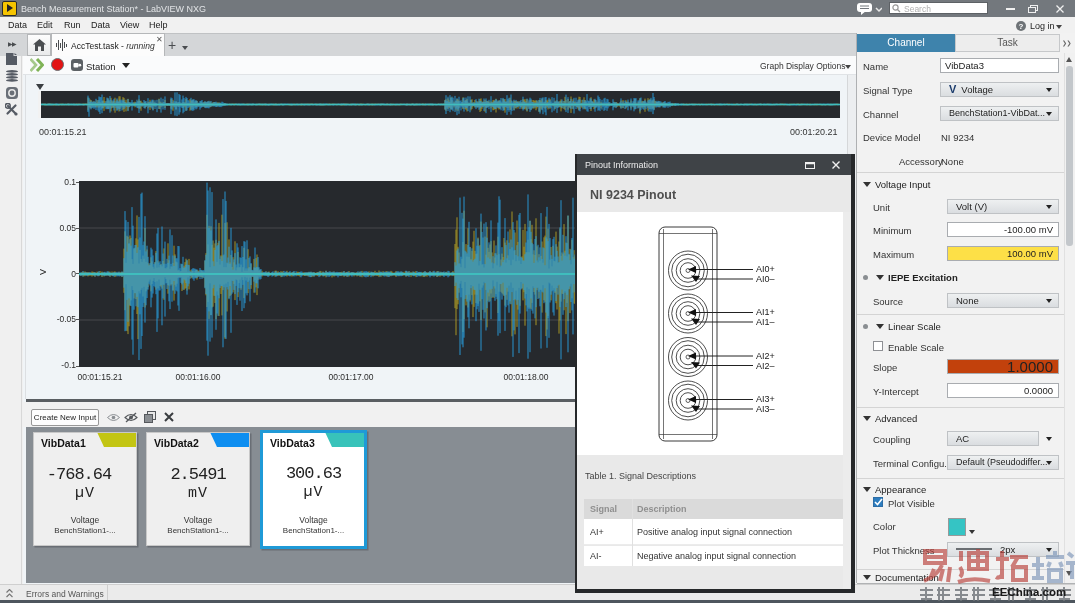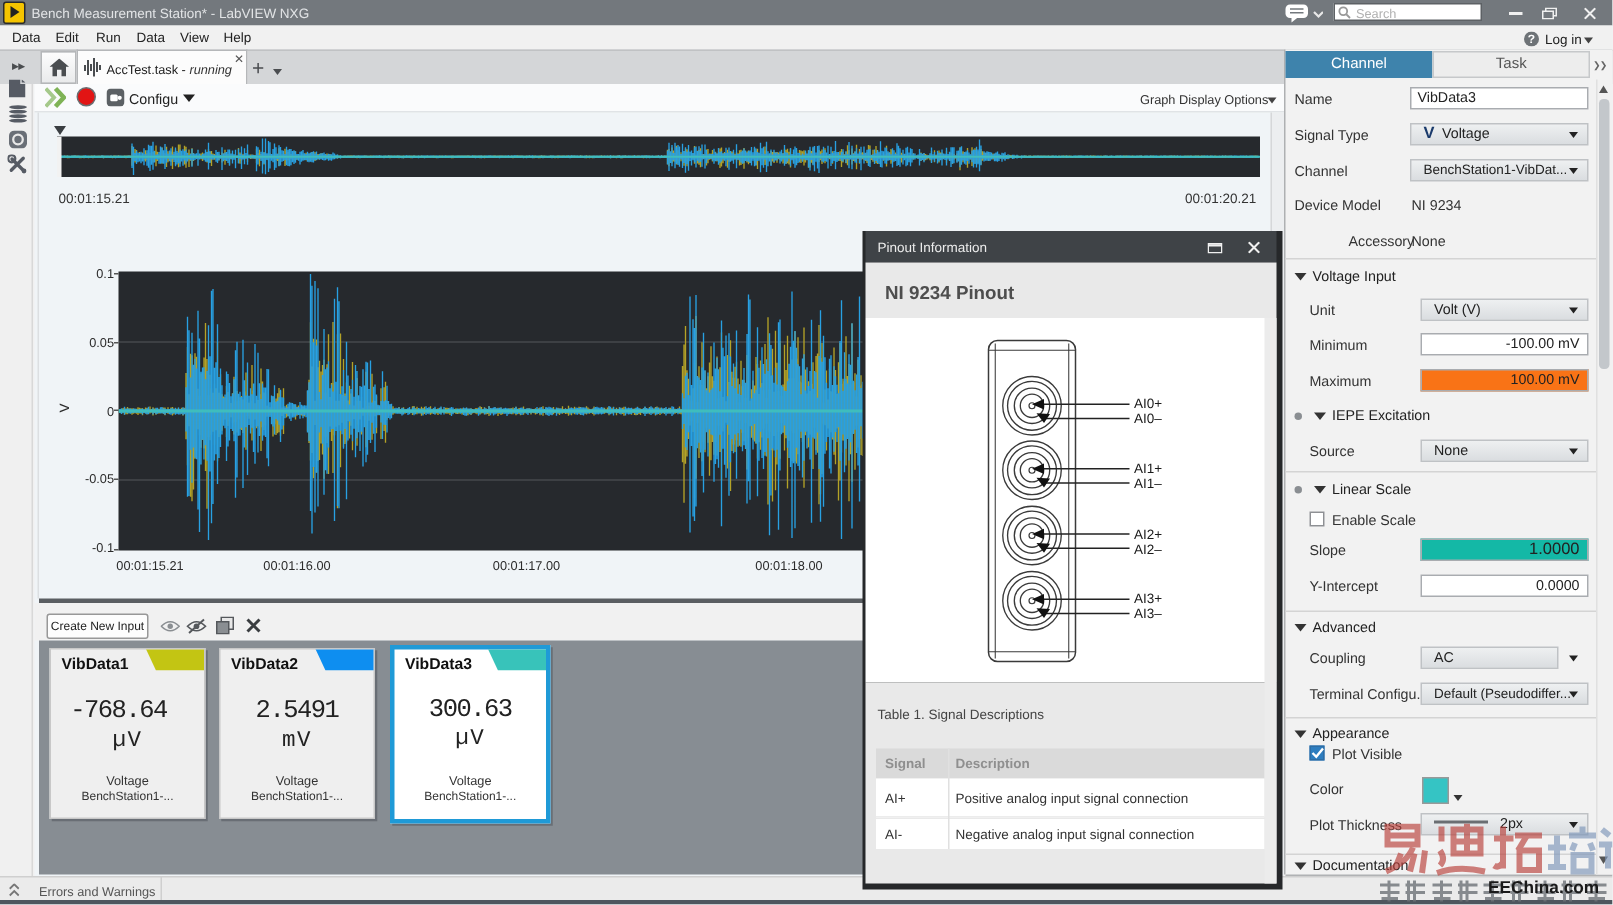--- a/index.html
+++ b/index.html
@@ -94,21 +94,21 @@
 <svg class="abs" style="left:30px;top:58px;" width="14" height="14" viewBox="0 0 14 14">
     <path d="M0.5 1 L6 7 L0.5 13" fill="none" stroke="#a5c98b" stroke-width="2.6"></path>
     <path d="M7 1 L12.5 7 L7 13" fill="none" stroke="#7fb356" stroke-width="3"></path>
   </svg>
 <div class="abs" style="left:51px;top:58px;width:13px;height:13px;border-radius:7px;border:1.5px solid #6a6e72;background:#e21414;"></div>
 <svg class="abs" style="left:71px;top:59px;" width="12" height="12" viewBox="0 0 12 12">
     <rect x="0" y="0" width="12" height="12" rx="3" fill="#5c6165"></rect>
     <rect x="2.5" y="4" width="5" height="4.5" rx="1" fill="#fff"></rect>
     <circle cx="8.8" cy="6.2" r="1.4" fill="#fff"></circle>
   </svg>
-<div class="abs" style="left:86px;top:60.5px;font-size:9.5px;color:#222;">Configu</div>
+<div class="abs" style="left:86px;top:60.5px;font-size:9.5px;color:#222;">Station</div>
 <div class="abs" style="left:122px;top:63px;width:0;height:0;border-top:5px solid #222;border-left:4px solid transparent;border-right:4px solid transparent;"></div>
 <div class="abs" style="left:760px;top:60.5px;font-size:8.5px;color:#333;">Graph Display Options</div>
 <div class="abs" style="left:845px;top:65px;width:0;height:0;border-top:4px solid #444;border-left:3px solid transparent;border-right:3px solid transparent;"></div>
 <div class="abs" style="left:25px;top:75px;width:1px;height:324px;background:#dcdfe2;"></div>
 <div class="abs" style="left:36px;top:84px;width:0;height:0;border-top:6px solid #3a3e42;border-left:4.5px solid transparent;border-right:4.5px solid transparent;"></div>
 <div class="abs" style="left:38px;top:91px;width:802px;height:27px;background:#26292d;overflow:hidden;">
     <svg width="802" height="27" style="position:absolute;left:0;top:0;">
       <path d="M0 12.7V14.4M1 12.5V14.1M2 12.6V14.4M3 12.7V14.1M4 13.0V14.2M5 12.6V14.1M6 12.7V14.2M7 12.6V14.5M8 12.8V14.5M9 13.0V14.4M10 12.6V14.1M11 12.6V14.3M12 12.5V14.1M13 12.7V14.4M14 12.7V14.2M15 13.0V14.5M16 12.8V14.5M17 12.9V14.4M18 12.6V14.5M19 13.0V14.2M20 13.0V14.4M21 12.8V14.5M22 12.8V14.4M23 12.6V14.1M24 12.7V14.5M25 12.7V14.2M26 12.9V14.4M27 12.9V14.3M28 12.7V14.3M29 12.9V14.3M30 12.5V14.2M31 12.8V14.5M32 12.7V14.1M33 13.0V14.4M34 12.8V14.2M35 12.9V14.3M36 12.6V14.2M37 13.0V14.5M38 12.5V14.0M39 12.7V14.3M40 12.8V14.4M41 12.5V14.3M42 12.8V14.1M43 12.9V14.1M44 12.9V14.1M45 12.6V14.3M46 12.6V14.5M47 12.6V14.0M48 12.5V14.0M49 12.6V14.4M50 6.4V19.5M51 10.9V16.1M52 8.4V17.4M53 9.0V17.2M54 12.1V15.1M55 10.4V16.2M56 12.5V14.6M57 10.6V16.3M58 11.8V15.8M59 9.1V16.6M60 11.1V15.6M61 9.2V16.8M62 10.9V15.8M63 12.2V15.2M64 10.3V17.4M65 9.5V16.8M66 6.0V19.9M67 10.1V16.4M68 12.0V15.0M69 9.8V17.0M70 7.4V18.2M71 9.8V17.5M72 11.2V15.4M73 6.8V20.4M74 9.8V17.1M75 11.2V16.3M76 10.0V16.8M77 6.7V21.7M78 11.5V15.5M79 8.6V18.9M80 11.0V17.0M81 5.3V20.5M82 5.3V18.0M83 11.5V15.4M84 12.4V15.2M85 6.1V18.7M86 6.9V20.9M87 10.9V15.6M88 8.7V20.4M89 11.4V16.2M90 7.8V19.5M91 11.0V16.4M92 12.1V14.5M93 12.8V14.8M94 12.5V14.8M95 11.8V14.4M96 11.3V15.2M97 10.7V16.3M98 11.6V15.1M99 12.6V14.3M100 10.1V17.3M101 8.4V17.5M102 10.0V17.4M103 9.7V19.7M104 11.3V14.9M105 11.7V15.5M106 12.4V14.5M107 10.6V16.9M108 11.8V15.8M109 12.8V14.4M110 10.7V17.3M111 11.3V15.8M112 8.8V18.9M113 11.6V16.3M114 11.6V15.0M115 9.5V18.8M116 12.0V15.0M117 11.4V15.6M118 12.2V14.7M119 12.7V14.4M120 12.7V14.3M121 7.7V17.7M122 10.6V18.2M123 11.4V16.1M124 11.8V14.8M125 11.3V15.4M126 12.7V14.6M127 9.0V17.0M128 12.6V14.4M129 12.0V15.0M130 12.2V14.9M131 12.1V14.5M132 12.5V15.0M133 8.1V17.7M134 11.2V15.4M135 8.8V19.8M136 11.7V15.4M137 12.0V15.8M138 10.3V18.6M139 11.5V15.4M140 11.9V15.2M141 11.1V16.0M142 11.4V14.9M143 12.7V14.4M144 12.0V15.1M145 11.0V16.9M146 11.5V15.6M147 11.5V16.4M148 7.9V19.6M149 12.0V15.0M150 11.9V14.6M151 12.0V14.9M152 8.1V19.7M153 9.5V18.5M154 10.2V15.9M155 8.7V18.2M156 11.6V15.1M157 11.4V15.5M158 9.9V16.2M159 9.9V15.7M160 12.1V15.5M161 12.0V15.1M162 12.3V14.8M163 10.7V15.6M164 11.8V15.7M165 12.1V14.9M166 10.9V15.9M167 10.8V16.5M168 11.7V16.2M169 11.4V16.1M170 10.4V15.8M171 11.7V15.7M172 10.4V16.3M173 11.7V15.7M174 11.7V15.1M175 11.6V15.1M176 11.2V14.7M177 11.4V14.8M178 12.3V14.4M179 11.6V15.7M180 11.4V14.6M181 11.8V14.8M182 11.6V14.7M183 12.8V14.6M184 13.0V14.4M185 12.8V14.6M186 12.5V14.4M187 12.2V14.7M188 12.7V14.1M189 12.8V14.0M190 13.0V14.0M191 12.8V14.4M192 12.7V14.2M193 12.8V14.4M194 12.6V14.0M195 12.7V14.1M196 12.5V14.4M197 12.7V14.3M198 12.6V14.0M199 12.8V14.0M200 12.9V14.5M201 12.7V14.1M202 12.9V14.2M203 13.0V14.4M204 12.8V14.0M205 12.7V14.2M206 12.6V14.1M207 12.9V14.3M208 12.8V14.1M209 12.6V14.4M210 12.6V14.3M211 12.8V14.4M212 12.9V14.0M213 12.9V14.3M214 12.9V14.2M215 12.6V14.3M216 12.9V14.1M217 13.0V14.0M218 12.9V14.4M219 12.6V14.2M220 13.0V14.3M221 12.5V14.0M222 12.7V14.5M223 12.8V14.3M224 12.6V14.3M225 12.9V14.4M226 12.7V14.3M227 12.7V14.4M228 12.7V14.5M229 12.9V14.0M230 12.9V14.3M231 12.6V14.5M232 13.0V14.0M233 12.8V14.3M234 12.8V14.1M235 12.9V14.4M236 12.7V14.5M237 12.8V14.2M238 12.5V14.3M239 12.9V14.4M240 12.8V14.0M241 12.9V14.2M242 12.8V14.1M243 12.6V14.1M244 12.8V14.3M245 13.0V14.4M246 12.9V14.1M247 12.7V14.1M248 13.0V14.1M249 13.0V14.2M250 12.8V14.1M251 12.9V14.4M252 12.7V14.3M253 13.0V14.5M254 13.0V14.4M255 12.7V14.2M256 12.8V14.3M257 12.7V14.4M258 13.0V14.0M259 12.7V14.1M260 12.7V14.2M261 13.0V14.4M262 12.9V14.2M263 12.6V14.5M264 12.6V14.5M265 12.8V14.1M266 12.8V14.4M267 12.7V14.3M268 12.6V14.1M269 12.7V14.2M270 12.6V14.2M271 12.7V14.3M272 12.6V14.4M273 12.6V14.1M274 12.5V14.0M275 12.6V14.2M276 12.9V14.2M277 12.9V14.1M278 12.5V14.4M279 12.8V14.2M280 12.7V14.2M281 12.9V14.2M282 12.6V14.5M283 12.7V14.4M284 12.8V14.4M285 12.6V14.5M286 12.9V14.3M287 13.0V14.3M288 12.8V14.3M289 12.7V14.2M290 12.9V14.2M291 12.6V14.1M292 12.5V14.4M293 12.9V14.2M294 12.6V14.0M295 12.6V14.2M296 12.7V14.0M297 12.7V14.0M298 12.9V14.3M299 12.7V14.2M300 12.9V14.2M301 12.8V14.1M302 12.9V14.2M303 12.6V14.4M304 12.8V14.5M305 12.8V14.4M306 12.6V14.4M307 12.5V14.3M308 12.6V14.1M309 12.7V14.3M310 12.7V14.0M311 12.9V14.3M312 12.8V14.4M313 12.6V14.3M314 12.9V14.2M315 12.5V14.2M316 13.0V14.4M317 12.8V14.1M318 12.7V14.5M319 12.7V14.1M320 13.0V14.2M321 12.9V14.5M322 12.6V14.5M323 12.5V14.1M324 12.7V14.3M325 12.7V14.3M326 12.9V14.1M327 13.0V14.3M328 12.9V14.4M329 12.7V14.2M330 12.6V14.0M331 12.9V14.4M332 12.8V14.5M333 12.8V14.0M334 12.5V14.5M335 12.8V14.4M336 12.7V14.1M337 12.6V14.2M338 12.7V14.0M339 12.8V14.1M340 12.5V14.0M341 13.0V14.2M342 12.6V14.1M343 12.7V14.4M344 12.7V14.2M345 12.6V14.1M346 12.9V14.4M347 12.9V14.1M348 12.9V14.3M349 12.5V14.1M350 12.7V14.4M351 13.0V14.2M352 12.9V14.3M353 12.5V14.5M354 12.8V14.1M355 12.7V14.5M356 12.9V14.1M357 12.8V14.5M358 12.9V14.1M359 12.8V14.3M360 12.9V14.4M361 12.9V14.3M362 12.8V14.4M363 12.5V14.2M364 12.8V14.2M365 12.7V14.1M366 13.0V14.1M367 12.7V14.2M368 12.9V14.3M369 12.5V14.5M370 12.9V14.1M371 12.7V14.4M372 12.9V14.3M373 12.8V14.5M374 12.5V14.1M375 12.5V14.1M376 12.9V14.5M377 12.8V14.5M378 12.7V14.3M379 12.5V14.4M380 12.8V14.2M381 12.8V14.1M382 12.8V14.4M383 12.8V14.0M384 12.6V14.3M385 12.5V14.3M386 12.8V14.4M387 12.6V14.3M388 12.7V14.2M389 12.9V14.0M390 12.8V14.3M391 12.9V14.5M392 12.5V14.2M393 12.9V14.0M394 12.7V14.4M395 12.8V14.4M396 12.9V14.2M397 12.9V14.0M398 13.0V14.4M399 12.9V14.0M400 12.7V14.2M401 12.7V14.0M402 13.0V14.2M403 12.5V14.1M404 12.9V14.4M405 12.6V14.3M406 12.6V14.2M407 8.9V18.5M408 8.4V19.8M409 10.8V16.3M410 7.3V17.9M411 9.3V16.6M412 10.8V16.9M413 6.2V18.6M414 9.2V18.0M415 12.3V14.4M416 10.5V16.5M417 11.6V15.2M418 9.8V19.5M419 8.0V16.4M420 8.5V19.9M421 9.7V17.2M422 12.8V14.3M423 12.6V14.7M424 11.2V15.1M425 6.3V18.1M426 12.2V14.8M427 9.5V18.0M428 9.0V18.9M429 7.9V20.5M430 11.6V15.5M431 11.7V15.0M432 11.9V14.8M433 8.7V19.3M434 8.3V17.9M435 11.9V15.5M436 11.3V15.1M437 9.0V16.6M438 12.3V15.6M439 10.1V16.3M440 11.3V16.6M441 10.0V15.9M442 8.0V21.0M443 7.4V20.0M444 11.2V17.8M445 10.3V15.8M446 11.1V15.0M447 8.8V20.8M448 10.5V16.9M449 10.2V16.4M450 10.0V15.5M451 10.5V15.6M452 11.5V15.1M453 10.4V17.3M454 11.1V15.5M455 9.2V19.3M456 8.9V19.0M457 10.2V18.0M458 7.7V21.5M459 11.0V15.6M460 10.0V17.4M461 9.3V18.5M462 10.3V17.7M463 11.5V14.8M464 12.0V15.0M465 7.7V17.4M466 9.3V19.1M467 8.1V21.7M468 11.1V15.4M469 9.9V17.0M470 11.6V15.1M471 9.4V16.7M472 6.7V19.0M473 9.4V18.7M474 11.9V15.4M475 12.6V14.2M476 9.7V19.0M477 10.3V16.7M478 10.1V17.6M479 10.5V15.6M480 10.4V17.5M481 10.6V15.2M482 11.3V15.7M483 11.6V16.0M484 11.0V18.0M485 8.2V17.5M486 8.8V18.3M487 8.1V17.8M488 10.2V18.7M489 8.1V20.6M490 12.5V15.1M491 10.4V17.5M492 12.3V15.2M493 9.0V18.8M494 12.6V14.5M495 9.0V17.4M496 9.4V17.6M497 9.8V16.1M498 9.2V19.3M499 10.1V17.4M500 11.5V15.7M501 9.1V20.8M502 9.2V20.7M503 9.6V17.5M504 7.8V18.5M505 11.4V16.4M506 12.4V14.6M507 10.8V17.7M508 9.0V17.0M509 9.8V15.9M510 8.6V18.4M511 12.0V14.6M512 7.9V17.8M513 12.6V14.9M514 12.6V14.4M515 12.0V15.2M516 11.8V15.4M517 9.8V18.2M518 11.2V15.6M519 9.4V16.8M520 11.3V15.5M521 10.8V16.0M522 9.8V16.4M523 8.4V20.4M524 10.2V17.4M525 11.9V15.2M526 10.1V17.9M527 5.8V19.2M528 9.2V15.9M529 12.6V14.5M530 8.0V18.6M531 11.1V16.4M532 10.0V16.4M533 5.5V21.9M534 11.9V14.9M535 8.3V18.2M536 10.9V15.5M537 10.5V15.1M538 11.4V15.5M539 11.8V16.3M540 10.5V17.6M541 5.7V19.1M542 6.0V17.9M543 12.1V15.6M544 8.9V16.9M545 12.2V14.9M546 6.3V17.8M547 9.0V18.4M548 11.1V15.0M549 12.2V14.8M550 12.5V14.6M551 10.6V16.1M552 12.0V15.5M553 6.2V20.0M554 10.8V15.7M555 10.5V15.4M556 8.3V18.2M557 9.0V17.3M558 12.2V16.0M559 10.6V15.1M560 11.8V15.2M561 10.5V16.3M562 12.5V14.8M563 10.8V17.4M564 12.0V14.4M565 12.8V14.6M566 11.8V14.9M567 12.6V14.4M568 12.2V15.8M569 12.2V15.0M570 12.1V15.1M571 11.2V15.4M572 12.8V14.3M573 12.6V14.4M574 12.5V14.6M575 12.7V13.9M576 10.7V16.3M577 12.1V14.6M578 11.1V16.4M579 11.6V15.8M580 12.2V15.4M581 12.7V14.6M582 12.2V15.8M583 9.6V17.2M584 12.9V14.2M585 9.1V17.2M586 12.1V14.8M587 11.8V14.6M588 9.3V17.4M589 10.6V15.5M590 10.7V15.3M591 12.7V14.3M592 12.3V14.5M593 9.5V17.5M594 12.7V14.3M595 12.2V15.4M596 10.7V16.2M597 8.0V18.4M598 11.6V15.4M599 12.6V14.6M600 11.3V16.8M601 10.8V15.7M602 7.2V22.5M603 10.7V15.8M604 9.8V17.1M605 10.4V15.8M606 10.8V16.1M607 7.6V20.8M608 12.2V15.2M609 12.2V15.4M610 7.2V19.6M611 10.8V15.8M612 7.8V17.8M613 11.6V15.6M614 9.9V17.7M615 9.4V17.3M616 8.3V18.6M617 9.9V16.2M618 10.7V15.3M619 11.0V15.4M620 10.9V15.0M621 10.5V16.4M622 11.8V15.3M623 12.0V14.6M624 11.4V15.3M625 11.8V15.2M626 11.1V15.8M627 12.1V15.1M628 12.1V14.8M629 12.6V14.7M630 12.7V15.2M631 12.8V14.4M632 12.0V15.3M633 12.5V14.1M634 12.6V15.1M635 12.2V14.4M636 12.3V14.4M637 12.4V14.6M638 12.6V14.2M639 13.0V14.0M640 12.7V14.1M641 12.9V14.2M642 13.0V13.9M643 12.8V13.9M644 13.1V13.9M645 12.7V14.4M646 12.6V14.3M647 13.0V14.3M648 12.7V14.3M649 12.7V14.4M650 13.0V14.4M651 12.6V14.1M652 12.9V14.2M653 12.8V14.0M654 12.7V14.1M655 12.8V14.3M656 12.6V14.1M657 12.8V14.4M658 12.7V14.1M659 12.9V14.2M660 12.8V14.1M661 12.7V14.0M662 12.8V14.4M663 12.9V14.1M664 12.7V14.2M665 13.0V14.1M666 12.9V14.0M667 13.0V14.1M668 12.6V14.2M669 13.0V14.2M670 12.7V14.2M671 12.9V14.0M672 12.7V14.1M673 12.7V14.3M674 12.8V14.2M675 12.7V14.0M676 12.8V14.4M677 13.0V14.3M678 13.0V14.0M679 13.0V14.4M680 12.8V14.3M681 12.9V14.2M682 12.6V14.2M683 12.9V14.1M684 13.0V14.2M685 13.0V14.2M686 12.8V14.2M687 12.7V14.0M688 13.0V14.1M689 12.7V14.1M690 12.7V14.1M691 12.7V14.2M692 12.7V14.2M693 13.0V14.1M694 13.0V14.2M695 13.0V14.2M696 12.6V14.3M697 13.0V14.2M698 12.7V14.4M699 12.6V14.1M700 12.8V14.4M701 13.0V14.1M702 12.8V14.2M703 12.8V14.2M704 13.0V14.0M705 13.0V14.0M706 12.9V14.4M707 12.6V14.0M708 12.9V14.2M709 12.7V14.1M710 13.0V14.2M711 12.7V14.1M712 12.7V14.1M713 12.6V14.0M714 12.9V14.0M715 13.0V14.2M716 12.9V14.4M717 12.7V14.0M718 12.8V14.3M719 13.0V14.3M720 12.9V14.3M721 12.8V14.0M722 12.7V14.0M723 12.6V14.3M724 13.0V14.0M725 12.9V14.2M726 12.9V14.3M727 13.0V14.1M728 13.0V14.3M729 12.7V14.1M730 12.8V14.3M731 12.7V14.0M732 13.0V14.2M733 13.0V14.3M734 13.0V14.3M735 12.8V14.3M736 12.9V14.2M737 13.0V14.3M738 12.7V14.0M739 12.8V14.1M740 12.8V14.1M741 12.9V14.1M742 12.7V14.3M743 12.7V14.2M744 12.6V14.2M745 12.7V14.2M746 12.8V14.2M747 12.7V14.2M748 13.0V14.3M749 13.0V14.1M750 12.9V14.2M751 13.0V14.2M752 12.7V14.4M753 12.9V14.2M754 12.7V14.1M755 12.9V14.0M756 12.7V14.0M757 12.8V14.0M758 12.8V14.1M759 12.7V14.0M760 12.6V14.1M761 12.7V14.4M762 12.9V14.4M763 12.6V14.2M764 12.8V14.3M765 12.6V14.1M766 13.0V14.1M767 12.8V14.3M768 13.0V14.1M769 12.6V14.3M770 12.9V14.1M771 13.0V14.3M772 12.6V14.4M773 12.9V14.0M774 13.0V14.3M775 12.9V14.1M776 13.0V14.3M777 12.7V14.2M778 12.9V14.3M779 12.7V14.3M780 12.9V14.2M781 12.8V14.1M782 12.9V14.1M783 12.9V14.4M784 13.0V14.4M785 13.0V14.3M786 13.0V14.1M787 13.0V14.4M788 13.0V14.4M789 13.0V14.0M790 13.0V14.3M791 13.0V14.2M792 12.8V14.4M793 12.8V14.3M794 13.0V14.2M795 12.8V14.2M796 12.9V14.1M797 13.0V14.4M798 12.7V14.0M799 12.6V14.2M800 12.7V14.0M801 13.0V14.0" stroke="#b3a227" stroke-width="0.9"></path>
       <path d="M0 12.8V14.4M1 12.6V14.4M2 12.9V14.2M3 12.9V14.2M4 12.6V14.1M5 12.7V14.1M6 12.8V14.2M7 12.6V14.3M8 12.9V14.2M9 12.9V14.4M10 12.6V14.4M11 12.6V14.4M12 12.5V14.4M13 12.8V14.4M14 12.7V14.4M15 12.7V14.2M16 12.8V14.2M17 12.8V14.1M18 12.6V14.4M19 12.5V14.4M20 12.7V14.4M21 12.9V14.4M22 12.8V14.1M23 12.9V14.3M24 12.8V14.3M25 12.7V14.2M26 12.9V14.3M27 12.8V14.2M28 12.9V14.2M29 12.9V14.3M30 12.5V14.2M31 12.6V14.5M32 12.9V14.1M33 12.6V14.4M34 12.7V14.1M35 12.8V14.4M36 12.6V14.4M37 12.9V14.4M38 12.8V14.4M39 12.9V14.5M40 12.7V14.4M41 12.9V14.3M42 12.7V14.3M43 12.8V14.4M44 12.8V14.2M45 12.9V14.4M46 12.9V14.2M47 12.9V14.3M48 12.7V14.3M49 12.9V14.2M50 4.6V21.0M51 6.8V25.7M52 11.0V16.3M53 9.5V18.4M54 10.7V17.2M55 11.0V16.7M56 10.1V17.9M57 11.1V16.6M58 7.8V19.1M59 11.9V14.8M60 9.2V19.5M61 5.5V20.9M62 6.2V23.0M63 6.1V18.8M64 3.5V22.2M65 9.7V17.4M66 12.2V15.0M67 11.9V15.5M68 10.4V18.2M69 6.6V18.1M70 7.3V17.9M71 9.1V18.1M72 5.0V21.7M73 8.6V17.5M74 11.5V14.8M75 9.3V16.5M76 7.8V19.5M77 12.0V15.1M78 10.2V17.0M79 7.4V19.9M80 9.7V18.7M81 10.6V17.9M82 8.6V20.1M83 9.5V16.6M84 8.5V19.5M85 9.7V16.0M86 8.7V18.0M87 11.0V16.7M88 12.3V15.1M89 11.5V15.8M90 8.1V20.1M91 11.2V16.0M92 11.5V15.7M93 11.1V15.0M94 8.9V19.5M95 11.3V15.4M96 12.6V14.8M97 11.7V15.0M98 11.2V15.8M99 8.7V16.8M100 10.4V16.9M101 4.2V22.0M102 9.8V17.7M103 11.8V15.1M104 11.8V15.7M105 12.4V14.7M106 9.0V16.9M107 10.4V17.7M108 10.1V16.0M109 12.3V14.9M110 7.2V22.3M111 11.4V16.5M112 10.7V15.7M113 10.3V16.4M114 8.7V17.6M115 8.7V19.5M116 11.4V15.2M117 9.3V18.0M118 11.9V15.5M119 8.8V21.2M120 12.7V14.3M121 8.2V18.0M122 11.7V15.0M123 6.6V21.6M124 12.2V15.3M125 7.8V18.5M126 11.0V14.9M127 5.4V18.8M128 12.0V14.5M129 12.6V14.7M130 12.0V14.6M131 12.3V14.8M132 12.4V14.8M133 6.5V23.1M134 7.1V18.6M135 12.3V14.6M136 10.1V16.4M137 1.4V24.6M138 10.6V18.2M139 1.3V25.1M140 11.1V15.7M141 3.0V23.7M142 3.9V21.3M143 11.7V16.1M144 8.4V17.1M145 4.6V22.3M146 7.1V20.9M147 11.5V15.0M148 5.9V19.9M149 7.0V19.4M150 9.2V16.9M151 9.5V16.4M152 11.6V15.6M153 6.8V19.1M154 8.8V19.6M155 8.4V19.8M156 8.3V19.2M157 9.7V17.2M158 9.1V18.4M159 9.9V17.5M160 11.7V15.5M161 11.7V16.1M162 10.1V18.6M163 9.8V16.9M164 9.0V16.2M165 11.2V15.8M166 11.7V15.7M167 10.1V16.8M168 11.1V17.2M169 10.6V16.8M170 10.4V17.2M171 9.8V17.3M172 11.3V15.8M173 10.0V15.8M174 12.4V15.1M175 11.5V15.5M176 11.1V15.2M177 11.1V15.6M178 10.7V16.0M179 11.6V15.8M180 12.2V15.1M181 11.5V16.1M182 11.9V15.8M183 11.8V16.1M184 10.7V15.4M185 11.3V15.1M186 12.2V14.6M187 12.0V14.7M188 12.6V14.3M189 12.5V14.7M190 12.8V14.2M191 12.8V14.1M192 12.6V14.1M193 12.9V14.4M194 12.6V14.3M195 12.8V14.1M196 12.9V14.3M197 12.8V14.1M198 12.5V14.1M199 12.8V14.4M200 12.6V14.1M201 12.6V14.3M202 12.7V14.5M203 12.6V14.3M204 12.6V14.3M205 12.7V14.4M206 12.7V14.2M207 12.9V14.4M208 12.8V14.2M209 12.8V14.3M210 12.8V14.4M211 12.7V14.3M212 12.6V14.2M213 12.7V14.4M214 12.6V14.4M215 12.5V14.3M216 12.7V14.1M217 12.8V14.2M218 12.7V14.5M219 12.9V14.2M220 12.6V14.3M221 12.6V14.1M222 12.6V14.2M223 12.7V14.1M224 12.8V14.4M225 12.6V14.3M226 12.8V14.1M227 12.6V14.3M228 12.6V14.3M229 12.8V14.4M230 12.9V14.5M231 12.9V14.5M232 12.7V14.3M233 12.5V14.3M234 12.7V14.1M235 12.6V14.3M236 12.8V14.1M237 12.8V14.5M238 12.6V14.3M239 12.9V14.4M240 12.9V14.4M241 12.7V14.5M242 12.9V14.4M243 12.6V14.1M244 12.7V14.2M245 12.6V14.5M246 12.7V14.3M247 12.7V14.2M248 12.7V14.1M249 12.6V14.1M250 12.7V14.1M251 12.7V14.1M252 12.9V14.3M253 12.6V14.4M254 12.6V14.5M255 12.9V14.3M256 12.7V14.1M257 12.9V14.2M258 12.7V14.4M259 12.6V14.3M260 12.9V14.4M261 12.7V14.1M262 12.7V14.2M263 12.8V14.3M264 12.6V14.1M265 12.8V14.2M266 12.6V14.4M267 12.8V14.4M268 12.7V14.1M269 12.8V14.3M270 12.6V14.3M271 12.9V14.4M272 12.7V14.2M273 12.8V14.2M274 12.6V14.2M275 12.9V14.4M276 12.8V14.1M277 12.5V14.1M278 12.8V14.3M279 12.7V14.5M280 12.9V14.3M281 12.6V14.3M282 12.6V14.3M283 12.6V14.5M284 12.8V14.4M285 12.8V14.4M286 12.6V14.4M287 12.6V14.3M288 12.5V14.1M289 12.7V14.1M290 12.7V14.4M291 12.8V14.4M292 12.8V14.1M293 12.9V14.3M294 12.8V14.1M295 12.8V14.5M296 12.7V14.4M297 12.8V14.1M298 12.7V14.1M299 12.9V14.3M300 12.6V14.1M301 12.5V14.1M302 12.9V14.2M303 12.6V14.4M304 12.6V14.2M305 12.5V14.1M306 12.5V14.1M307 12.9V14.4M308 12.6V14.4M309 12.8V14.4M310 12.7V14.1M311 12.9V14.5M312 12.9V14.1M313 12.8V14.5M314 12.6V14.4M315 12.7V14.1M316 12.6V14.1M317 12.5V14.5M318 12.9V14.4M319 12.8V14.1M320 12.6V14.2M321 12.8V14.3M322 12.9V14.2M323 12.7V14.4M324 12.9V14.5M325 12.9V14.1M326 12.8V14.1M327 12.9V14.3M328 12.8V14.1M329 12.7V14.1M330 12.6V14.5M331 12.7V14.2M332 12.8V14.2M333 12.8V14.1M334 12.8V14.4M335 12.7V14.1M336 12.9V14.4M337 12.8V14.4M338 12.7V14.3M339 12.8V14.3M340 12.8V14.3M341 12.5V14.1M342 12.9V14.5M343 12.5V14.4M344 12.6V14.1M345 12.6V14.1M346 12.6V14.2M347 12.7V14.3M348 12.9V14.3M349 12.6V14.3M350 12.8V14.2M351 12.9V14.2M352 12.6V14.5M353 12.8V14.2M354 12.8V14.4M355 12.8V14.1M356 12.8V14.1M357 12.9V14.2M358 12.7V14.5M359 12.8V14.2M360 12.7V14.1M361 12.9V14.3M362 12.7V14.2M363 12.8V14.1M364 12.8V14.1M365 12.8V14.1M366 12.6V14.1M367 12.8V14.1M368 12.9V14.4M369 12.5V14.5M370 12.8V14.3M371 12.8V14.1M372 12.8V14.3M373 12.8V14.4M374 12.7V14.2M375 12.5V14.3M376 12.8V14.5M377 12.7V14.3M378 12.7V14.4M379 12.6V14.2M380 12.8V14.4M381 12.6V14.3M382 12.6V14.3M383 12.8V14.2M384 12.8V14.1M385 12.5V14.3M386 12.9V14.1M387 12.8V14.4M388 12.6V14.4M389 12.8V14.2M390 12.5V14.2M391 12.7V14.1M392 12.7V14.3M393 12.5V14.5M394 12.6V14.2M395 12.6V14.5M396 12.9V14.2M397 12.7V14.2M398 12.8V14.4M399 12.9V14.3M400 12.9V14.3M401 12.5V14.1M402 12.9V14.5M403 12.5V14.3M404 12.8V14.2M405 12.6V14.3M406 12.7V14.4M407 9.3V18.6M408 4.2V23.0M409 9.9V17.7M410 5.7V19.9M411 11.0V15.9M412 4.2V21.2M413 7.1V18.1M414 5.6V19.0M415 6.7V20.2M416 11.6V15.3M417 4.9V21.0M418 9.6V17.7M419 7.2V24.2M420 10.2V18.5M421 5.7V22.8M422 10.2V16.4M423 9.3V19.4M424 11.0V15.9M425 7.2V17.4M426 6.6V20.6M427 9.6V16.2M428 6.5V17.5M429 9.5V16.9M430 5.3V20.1M431 11.8V15.1M432 5.4V21.3M433 9.0V17.9M434 11.9V15.5M435 11.3V15.0M436 11.6V14.9M437 11.7V16.1M438 8.1V18.1M439 10.5V16.5M440 11.4V16.2M441 7.7V18.8M442 10.3V17.6M443 9.8V16.7M444 11.4V15.4M445 11.0V16.2M446 7.5V19.9M447 10.9V15.8M448 7.4V22.2M449 9.7V16.9M450 11.1V16.2M451 8.8V18.2M452 12.2V15.3M453 5.2V21.1M454 11.6V15.5M455 11.3V16.0M456 10.2V17.3M457 9.4V18.1M458 8.0V17.9M459 9.3V16.4M460 10.7V16.6M461 9.5V16.8M462 9.3V17.7M463 7.0V19.3M464 10.5V16.1M465 6.9V19.8M466 8.0V19.3M467 10.3V16.4M468 10.8V16.1M469 4.2V23.9M470 7.9V19.1M471 6.8V20.8M472 11.5V15.5M473 3.5V23.6M474 9.8V19.9M475 11.2V16.6M476 8.7V19.6M477 12.0V14.8M478 8.9V17.0M479 10.9V16.0M480 10.5V16.0M481 11.8V14.8M482 10.0V18.0M483 8.9V16.7M484 11.4V15.3M485 5.7V19.5M486 10.5V18.2M487 10.8V16.7M488 12.2V14.8M489 7.6V19.8M490 11.7V15.8M491 8.7V18.1M492 6.7V20.9M493 7.7V19.2M494 10.9V17.7M495 11.0V16.8M496 12.5V15.1M497 11.4V16.9M498 12.1V15.2M499 9.3V15.9M500 11.4V15.9M501 9.2V20.6M502 6.9V22.6M503 11.1V15.6M504 6.8V19.2M505 6.4V23.2M506 10.7V16.9M507 6.3V21.3M508 6.0V24.3M509 11.8V14.9M510 11.0V16.6M511 6.8V17.4M512 9.0V16.3M513 10.6V16.8M514 6.2V21.3M515 11.7V14.6M516 6.8V19.7M517 10.9V17.7M518 9.7V16.3M519 3.0V21.9M520 10.4V17.0M521 10.4V16.1M522 12.4V15.0M523 10.3V16.2M524 8.5V16.9M525 12.1V15.1M526 9.9V17.6M527 11.9V15.2M528 3.6V21.1M529 12.2V15.3M530 6.2V21.9M531 11.5V15.5M532 10.0V17.3M533 7.9V17.9M534 11.4V14.8M535 10.0V17.7M536 6.8V22.5M537 12.0V14.7M538 6.7V18.0M539 10.8V15.9M540 8.8V16.5M541 8.5V19.6M542 8.4V20.3M543 12.4V14.5M544 11.8V15.9M545 8.7V18.4M546 11.2V16.4M547 9.1V17.7M548 10.1V18.3M549 3.1V20.3M550 9.5V20.7M551 9.9V15.9M552 7.3V18.0M553 7.5V18.3M554 9.8V16.2M555 10.7V15.9M556 11.8V15.6M557 7.8V20.7M558 9.1V16.8M559 11.5V16.3M560 4.5V19.7M561 6.1V19.0M562 7.9V20.1M563 12.1V14.4M564 8.8V18.7M565 11.5V15.9M566 7.5V19.9M567 6.8V19.1M568 10.7V17.1M569 7.9V19.8M570 8.4V17.4M571 11.4V15.3M572 11.4V15.3M573 12.6V14.5M574 12.0V15.0M575 8.3V19.3M576 11.0V16.4M577 11.5V15.7M578 11.0V17.1M579 12.4V15.4M580 12.7V14.6M581 12.5V14.4M582 11.2V15.1M583 7.4V17.7M584 11.8V15.4M585 10.3V16.9M586 12.6V14.7M587 9.5V18.0M588 10.8V16.6M589 11.3V15.9M590 8.6V19.3M591 11.3V15.1M592 11.5V15.6M593 7.5V19.3M594 11.7V15.4M595 10.2V16.3M596 7.1V20.3M597 7.2V18.2M598 7.2V17.8M599 12.6V14.5M600 9.5V17.5M601 9.4V16.7M602 7.3V20.5M603 6.5V18.8M604 11.5V16.0M605 10.3V18.1M606 10.0V18.8M607 9.2V16.4M608 10.7V18.2M609 11.9V15.4M610 9.4V17.2M611 8.6V20.7M612 9.0V18.3M613 6.8V20.7M614 8.6V18.5M615 2.0V23.1M616 6.0V19.2M617 12.3V14.9M618 9.8V16.6M619 10.6V16.2M620 9.8V16.2M621 10.1V16.1M622 10.3V16.4M623 10.6V15.3M624 11.9V14.8M625 11.4V16.5M626 10.7V16.5M627 10.0V16.8M628 11.5V16.3M629 12.1V14.8M630 10.8V16.8M631 11.1V15.2M632 10.5V16.2M633 12.4V15.0M634 11.9V15.0M635 12.5V14.7M636 12.8V14.2M637 12.1V15.0M638 12.1V14.9M639 12.6V14.3M640 12.1V14.7M641 12.8V14.4M642 13.0V14.1M643 12.6V14.6M644 12.6V14.3M645 12.7V14.1M646 12.8V14.4M647 13.0V14.2M648 12.8V14.3M649 12.9V14.3M650 13.0V14.4M651 13.0V14.3M652 12.7V14.2M653 12.9V14.1M654 12.6V14.2M655 12.8V14.4M656 12.8V14.3M657 12.8V14.3M658 12.8V14.0M659 12.9V14.1M660 12.9V14.2M661 12.8V14.1M662 13.0V14.4M663 12.8V14.1M664 12.7V14.0M665 12.9V14.4M666 12.7V14.1M667 13.0V14.3M668 12.9V14.1M669 12.9V14.3M670 12.9V14.0M671 12.7V14.2M672 13.0V14.0M673 12.6V14.2M674 12.8V14.4M675 13.0V14.0M676 12.9V14.3M677 13.0V14.2M678 12.7V14.2M679 12.7V14.0M680 12.8V14.1M681 12.7V14.2M682 12.7V14.4M683 12.6V14.3M684 12.7V14.4M685 12.8V14.0M686 12.7V14.1M687 12.9V14.4M688 12.8V14.0M689 12.6V14.0M690 13.0V14.3M691 12.9V14.3M692 13.0V14.1M693 12.8V14.2M694 12.7V14.3M695 12.9V14.3M696 13.0V14.2M697 13.0V14.3M698 12.8V14.2M699 12.6V14.1M700 12.7V14.3M701 13.0V14.3M702 12.9V14.3M703 12.7V14.1M704 12.8V14.2M705 13.0V14.2M706 12.7V14.4M707 12.8V14.2M708 12.7V14.3M709 12.7V14.4M710 12.7V14.4M711 12.8V14.2M712 12.9V14.2M713 12.8V14.1M714 12.6V14.4M715 12.7V14.1M716 12.8V14.3M717 12.8V14.2M718 12.9V14.4M719 12.8V14.2M720 12.7V14.1M721 12.8V14.2M722 12.6V14.2M723 12.6V14.3M724 13.0V14.2M725 12.8V14.1M726 12.7V14.3M727 12.6V14.2M728 12.9V14.3M729 12.7V14.1M730 12.7V14.2M731 12.8V14.4M732 12.7V14.4M733 12.7V14.3M734 12.9V14.3M735 13.0V14.3M736 12.7V14.2M737 12.8V14.4M738 12.7V14.1M739 12.6V14.3M740 12.9V14.2M741 12.9V14.2M742 12.7V14.1M743 12.6V14.1M744 12.9V14.1M745 12.7V14.0M746 12.9V14.3M747 12.7V14.1M748 12.8V14.0M749 12.7V14.4M750 13.0V14.3M751 12.9V14.4M752 12.9V14.4M753 12.9V14.2M754 12.8V14.3M755 12.9V14.3M756 12.7V14.3M757 13.0V14.2M758 12.9V14.4M759 12.8V14.4M760 12.8V14.1M761 12.9V14.3M762 13.0V14.2M763 12.8V14.4M764 12.7V14.0M765 12.9V14.2M766 12.7V14.0M767 12.7V14.1M768 12.8V14.1M769 12.9V14.3M770 12.7V14.1M771 12.9V14.1M772 12.9V14.2M773 13.0V14.4M774 12.8V14.1M775 12.9V14.1M776 12.8V14.2M777 12.7V14.1M778 12.9V14.1M779 12.7V14.1M780 12.9V14.0M781 12.8V14.1M782 12.7V14.1M783 12.7V14.1M784 12.9V14.3M785 12.7V14.3M786 12.7V14.2M787 12.8V14.4M788 12.9V14.2M789 12.7V14.2M790 12.6V14.1M791 12.7V14.3M792 12.9V14.4M793 12.7V14.4M794 12.8V14.4M795 12.8V14.4M796 12.7V14.1M797 12.6V14.1M798 12.8V14.1M799 12.8V14.1M800 12.9V14.3M801 12.8V14.2" stroke="#28a0e2" stroke-width="0.9"></path>
       <line x1="0" y1="13.5" x2="802" y2="13.5" stroke="#3fbdbd" stroke-width="1.3"></line>
@@ -219,35 +219,35 @@
 <div class="abs" style="left:941px;top:156px;font-size:9.5px;color:#333;white-space:nowrap;">None</div>
 <div class="abs" style="left:857px;top:172px;width:207px;height:1px;background:#d4d4d4;"></div>
 <div class="abs" style="left:863px;top:181.5px;width:0;height:0;border-top:5px solid #333;border-left:4px solid transparent;border-right:4px solid transparent;"></div>
 <div class="abs" style="left:875px;top:179px;font-size:9.5px;color:#222;white-space:nowrap;">Voltage Input</div>
 <div class="abs" style="left:873px;top:202px;font-size:9.5px;color:#333;white-space:nowrap;">Unit</div>
 <div class="abs" style="left:947px;top:199px;width:112px;height:15px;background:linear-gradient(#eef0f1,#dadde0);border:1px solid #bfc2c5;font-size:9.5px;color:#222;line-height:13px;padding-left:8px;white-space:nowrap;overflow:hidden;">Volt (V)</div>
 <div class="abs" style="left:1046px;top:204.5px;width:0;height:0;border-top:4.5px solid #222;border-left:3.8px solid transparent;border-right:3.8px solid transparent;"></div>
 <div class="abs" style="left:873px;top:225px;font-size:9.5px;color:#333;white-space:nowrap;">Minimum</div>
 <div class="abs" style="left:947px;top:222px;width:112px;height:15px;background:#fff;border:1px solid #a9acb0;font-size:9.5px;color:#222;line-height:13px;text-align:right;padding-right:5px;">-100.00 mV</div>
 <div class="abs" style="left:873px;top:249px;font-size:9.5px;color:#333;white-space:nowrap;">Maximum</div>
-<div class="abs" style="left:947px;top:246px;width:112px;height:15px;background:#f97316;border:1px solid #a9acb0;font-size:9.5px;color:#222;line-height:13px;text-align:right;padding-right:5px;">100.00 mV</div>
+<div class="abs" style="left:947px;top:246px;width:112px;height:15px;background:#fde047;border:1px solid #a9acb0;font-size:9.5px;color:#222;line-height:13px;text-align:right;padding-right:5px;">100.00 mV</div>
 <div class="abs" style="left:863px;top:275px;width:5px;height:5px;border-radius:3px;background:#8a8e92;"></div>
 <div class="abs" style="left:876px;top:274.5px;width:0;height:0;border-top:5px solid #333;border-left:4px solid transparent;border-right:4px solid transparent;"></div>
-<div class="abs" style="left:888px;top:272px;font-size:9.5px;color:#222;white-space:nowrap;">IEPE Excitation</div>
+<div class="abs" style="left:888px;top:272px;font-size:9.5px;color:#222;white-space:nowrap;font-weight:bold;">IEPE Excitation</div>
 <div class="abs" style="left:873px;top:296px;font-size:9.5px;color:#333;white-space:nowrap;">Source</div>
 <div class="abs" style="left:947px;top:293px;width:112px;height:15px;background:linear-gradient(#eef0f1,#dadde0);border:1px solid #bfc2c5;font-size:9.5px;color:#222;line-height:13px;padding-left:8px;white-space:nowrap;overflow:hidden;">None</div>
 <div class="abs" style="left:1046px;top:298.5px;width:0;height:0;border-top:4.5px solid #222;border-left:3.8px solid transparent;border-right:3.8px solid transparent;"></div>
 <div class="abs" style="left:857px;top:314px;width:207px;height:1px;background:#d4d4d4;"></div>
 <div class="abs" style="left:863px;top:324px;width:5px;height:5px;border-radius:3px;background:#8a8e92;"></div>
 <div class="abs" style="left:876px;top:323.5px;width:0;height:0;border-top:5px solid #333;border-left:4px solid transparent;border-right:4px solid transparent;"></div>
 <div class="abs" style="left:888px;top:321px;font-size:9.5px;color:#222;white-space:nowrap;">Linear Scale</div>
 <div class="abs" style="left:873px;top:341px;width:10px;height:10px;background:#fff;border:1px solid #8e9094;"></div>
 <div class="abs" style="left:888px;top:342px;font-size:9.5px;color:#333;white-space:nowrap;">Enable Scale</div>
 <div class="abs" style="left:873px;top:362px;font-size:9.5px;color:#333;white-space:nowrap;">Slope</div>
-<div class="abs" style="left:947px;top:359px;width:112px;height:15px;background:#14b8a6;border:1px solid #a9acb0;font-size:11px;color:#222;line-height:13px;text-align:right;padding-right:5px;">1.0000</div>
+<div class="abs" style="left:947px;top:359px;width:112px;height:15px;background:#c2410c;border:1px solid #a9acb0;font-size:15px;color:#222;line-height:13px;text-align:right;padding-right:5px;">1.0000</div>
 <div class="abs" style="left:873px;top:386px;font-size:9.5px;color:#333;white-space:nowrap;">Y-Intercept</div>
 <div class="abs" style="left:947px;top:383px;width:112px;height:15px;background:#fff;border:1px solid #a9acb0;font-size:9.5px;color:#222;line-height:13px;text-align:right;padding-right:5px;">0.0000</div>
 <div class="abs" style="left:857px;top:407px;width:207px;height:1px;background:#d4d4d4;"></div>
 <div class="abs" style="left:863px;top:415.5px;width:0;height:0;border-top:5px solid #333;border-left:4px solid transparent;border-right:4px solid transparent;"></div>
 <div class="abs" style="left:875px;top:413px;font-size:9.5px;color:#222;white-space:nowrap;">Advanced</div>
 <div class="abs" style="left:873px;top:434px;font-size:9.5px;color:#333;white-space:nowrap;">Coupling</div>
 <div class="abs" style="left:947px;top:431px;width:92px;height:15px;background:linear-gradient(#eef0f1,#dadde0);border:1px solid #bfc2c5;font-size:9.5px;color:#222;line-height:13px;padding-left:8px;white-space:nowrap;overflow:hidden;">AC</div>
 <div class="abs" style="left:1046px;top:436.5px;width:0;height:0;border-top:4.5px solid #222;border-left:3.8px solid transparent;border-right:3.8px solid transparent;"></div>
 <div class="abs" style="left:873px;top:458px;font-size:9.5px;color:#333;white-space:nowrap;">Terminal Configu...</div>
 <div class="abs" style="left:947px;top:455px;width:112px;height:15px;background:linear-gradient(#eef0f1,#dadde0);border:1px solid #bfc2c5;font-size:9px;color:#222;line-height:13px;padding-left:8px;white-space:nowrap;overflow:hidden;">Default (Pseudodiffer...</div>

